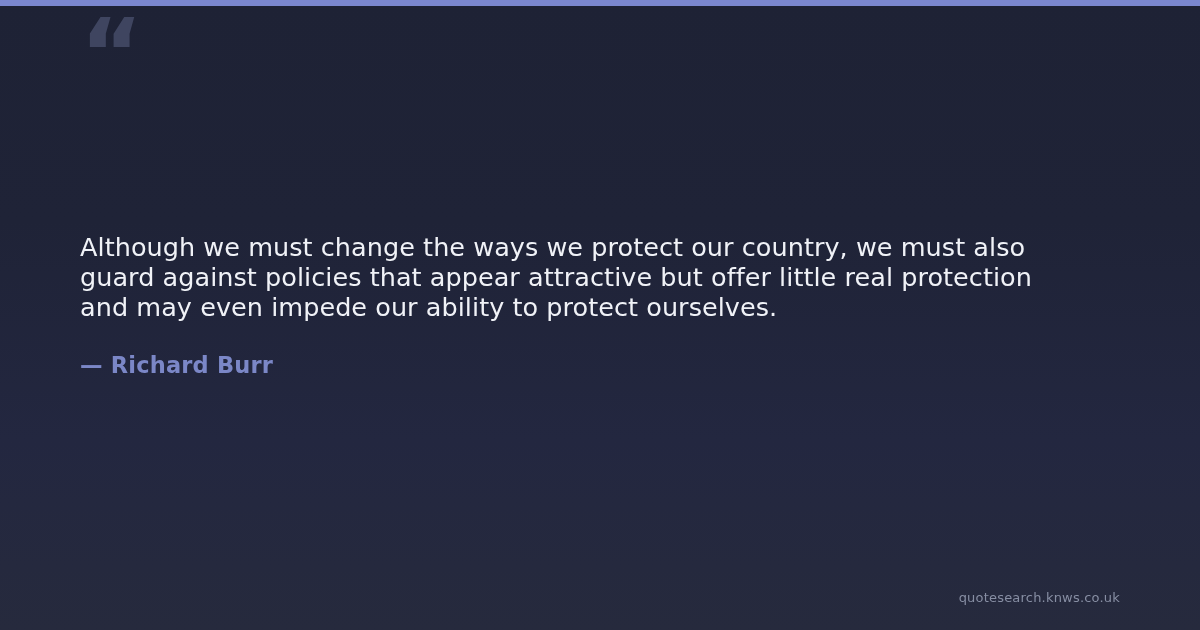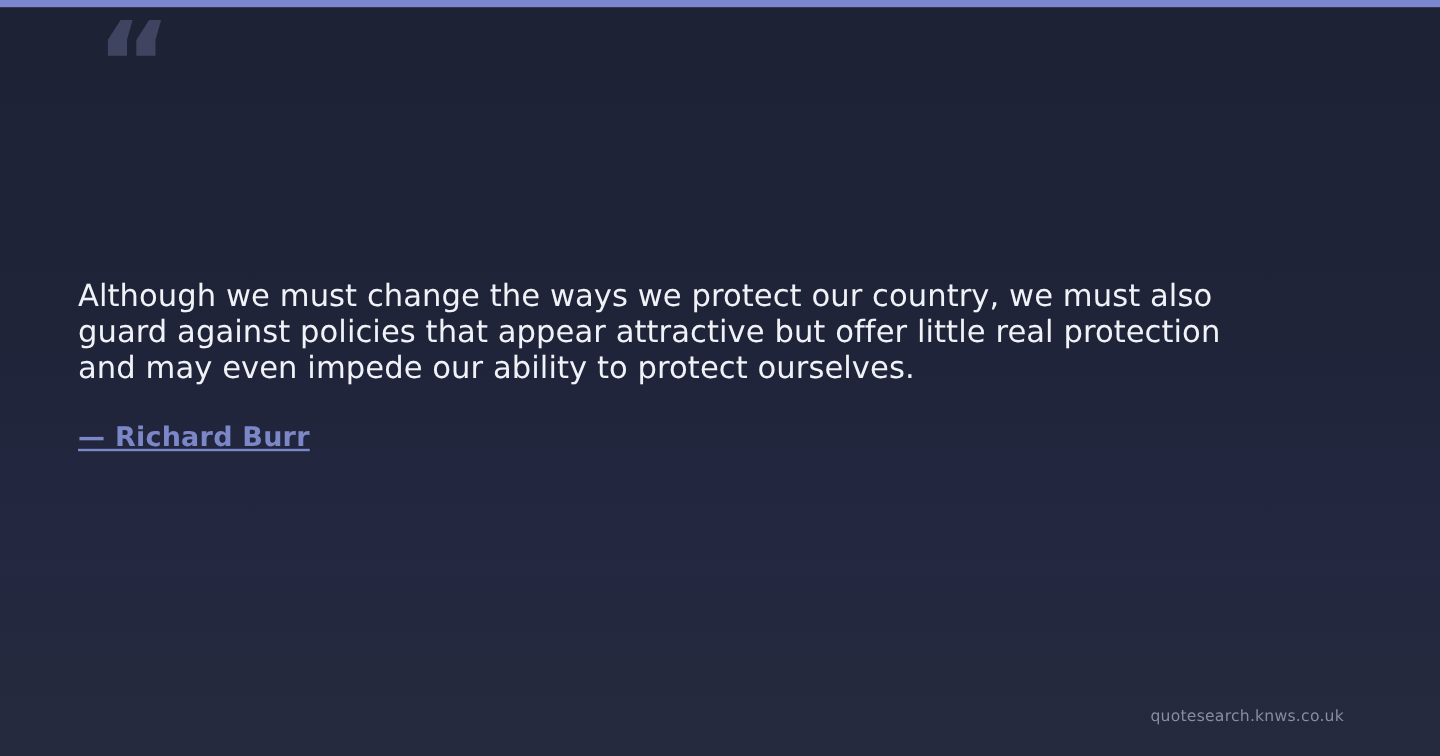--- a/index.html
+++ b/index.html
@@ -47,21 +47,21 @@
     font-size: 96px;
     font-weight: 700;
     line-height: 96px;
     letter-spacing: -2px;
     user-select: none;
   }
 
   
   .content {
     position: absolute;
-    left: 65px;
+    left: 80px;
     top: 232px;
     width: 1040px;
   }
 
   .quote-text {
     margin: 0;
     color: #f0f2f7;
     font-family: "DejaVu Sans", "Liberation Sans", sans-serif;
     font-size: 25.5px;
     font-weight: 400;
@@ -74,21 +74,20 @@
   .author {
     margin: 0;
     padding-top: 29px;
     color: #7b87c7;
     font-family: "DejaVu Sans", "Liberation Sans", sans-serif;
     font-size: 22.5px;
     font-weight: 700;
     line-height: 28px;
     letter-spacing: 0.2px;
     white-space: nowrap;
-    text-decoration: underline;
   }
 
   
   .footer {
     position: absolute;
     right: 80px;
     bottom: 24px;
     text-align: right;
     margin-top: 12px;
   }

